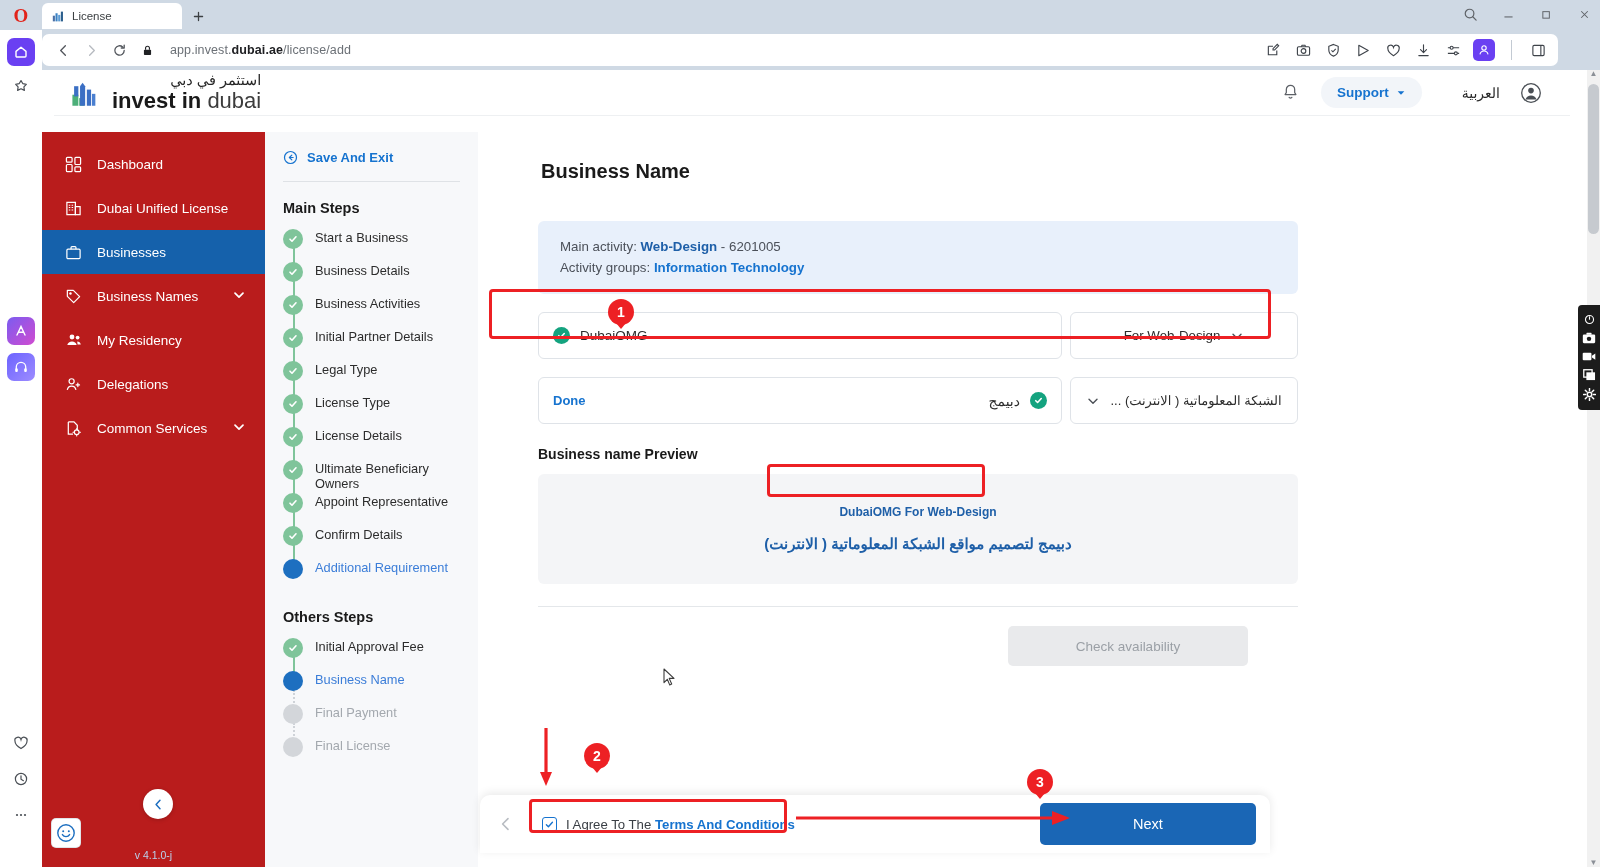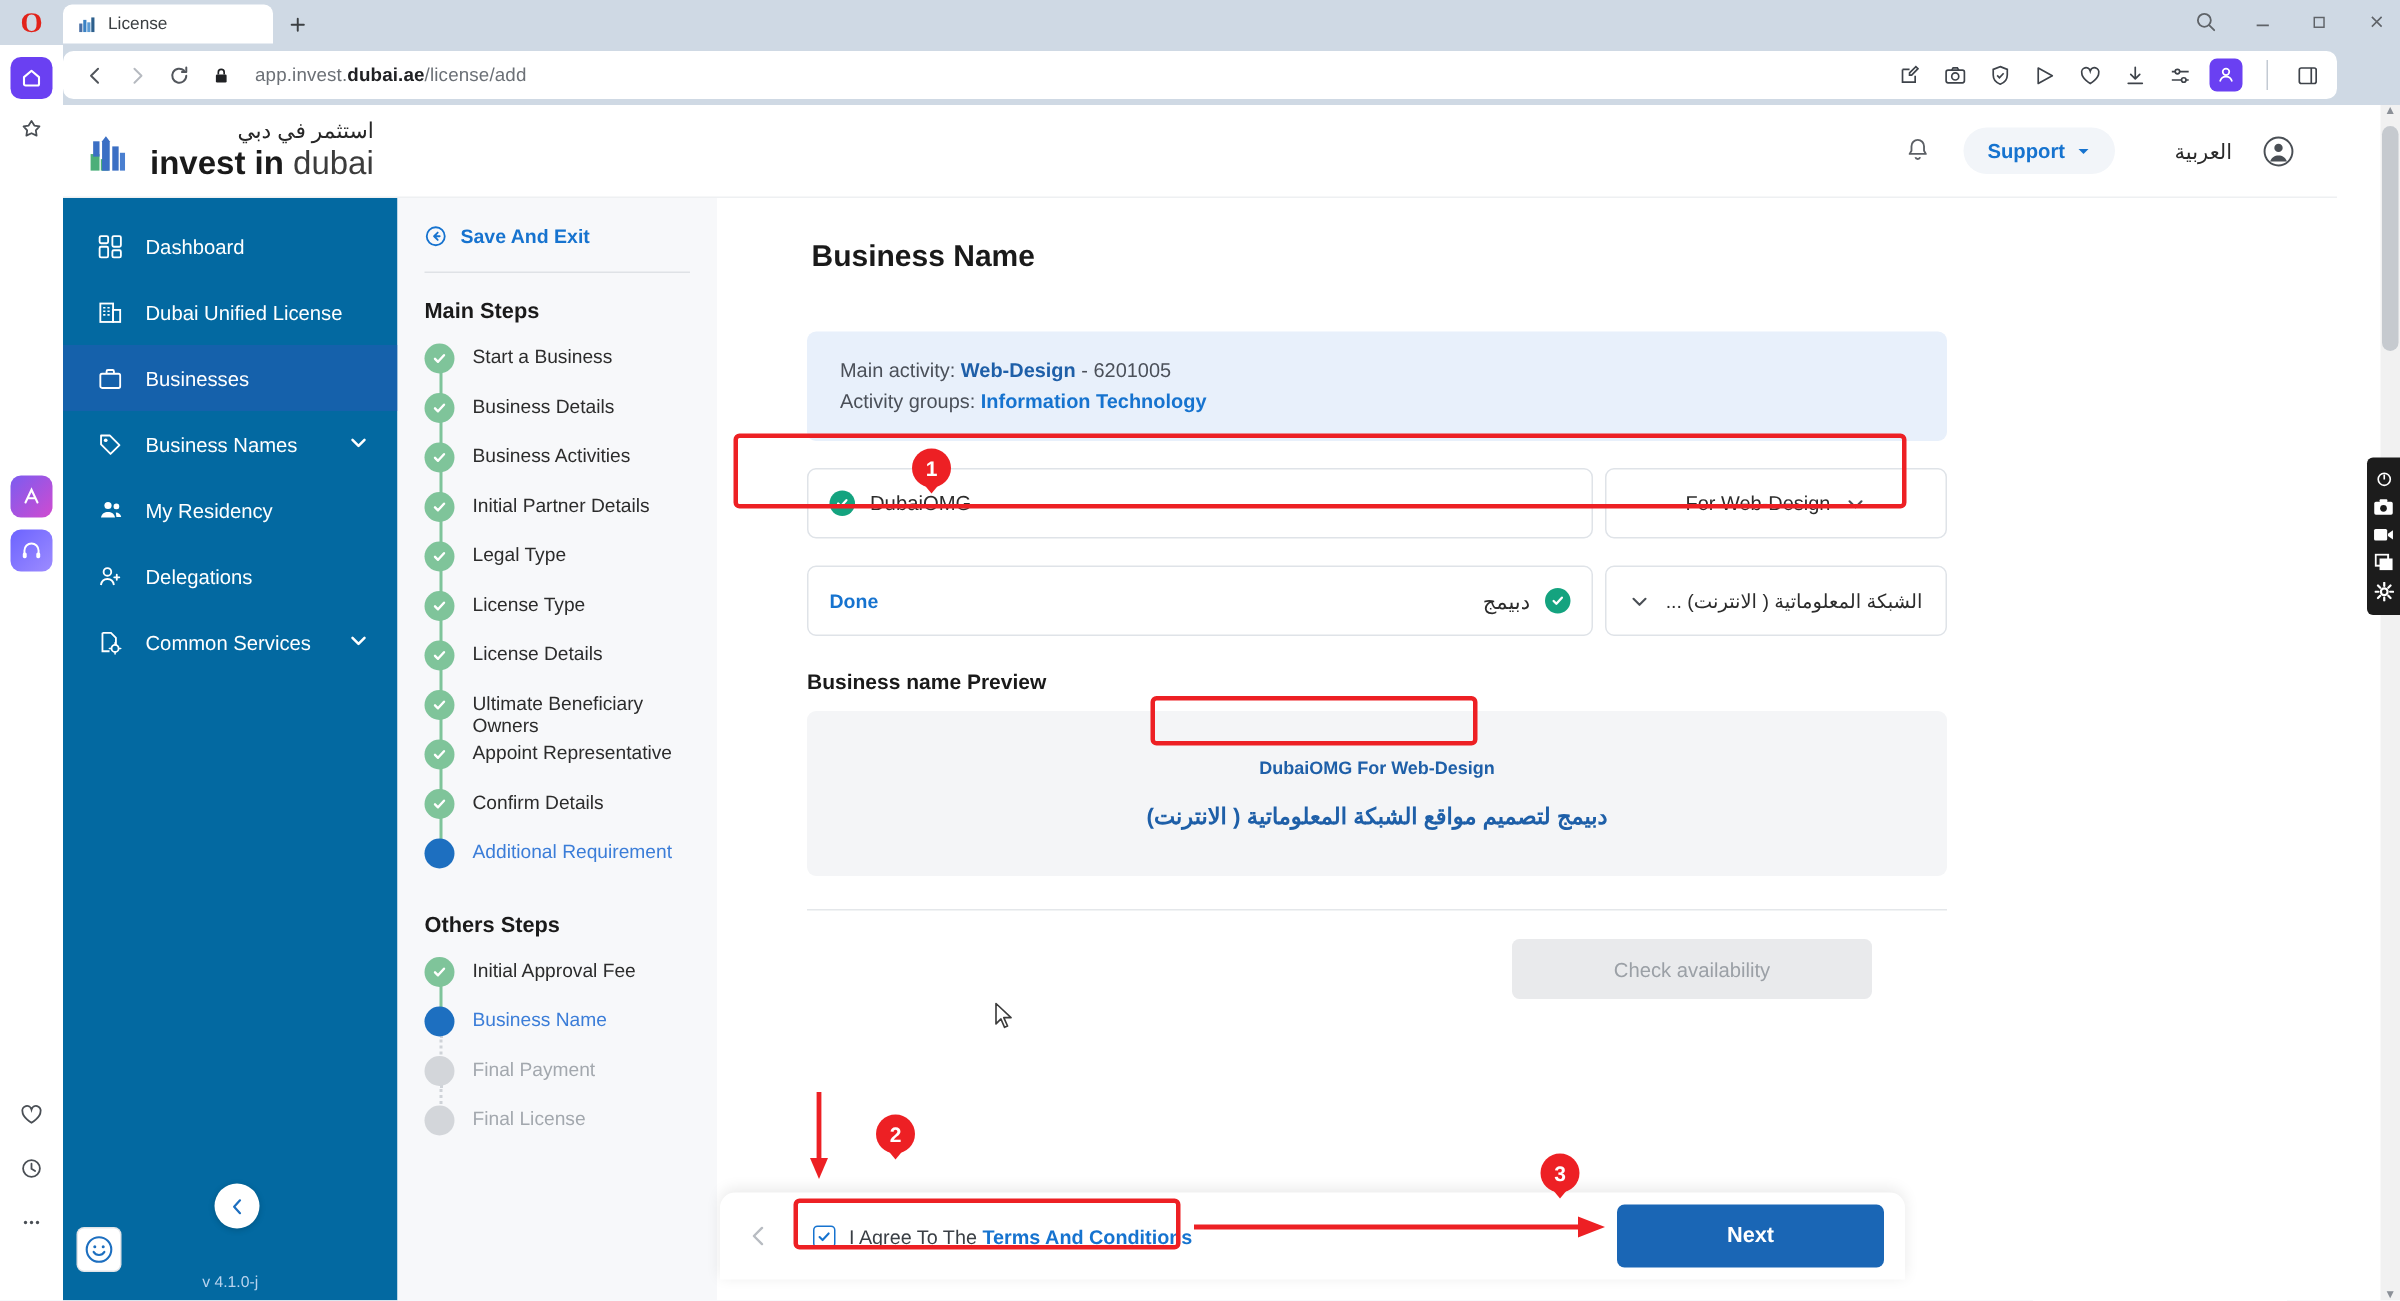--- a/index.html
+++ b/index.html
@@ -72,21 +72,21 @@
   .os-icon.app2 { background: linear-gradient(135deg,#6c63ff,#9d8cff); color:#fff; border-radius: 7px; }
 
   
   .viewport {
     position: absolute; left: 42px; top: 70px; width: 1558px; height: 797px;
     background: #ffffff; overflow: hidden;
   }
 
   
   .site-header {
-    position: absolute; left: 0; top: 0; width: 1516px; height: 62px;
+    position: absolute; left: 12px; top: 0; width: 1516px; height: 46px;
     background: #fff; display: flex; align-items: center; border-bottom: 1px solid #eef0f2;
   }
   .logo-wrap { display: flex; align-items: center; gap: 9px; margin-left: 15px; }
   .logo-mark { width: 34px; height: 34px; }
   .logo-text { display: flex; flex-direction: column; line-height: 1.05; }
   .logo-ar { font-size: 14.5px; color: #262626; direction: rtl; letter-spacing: .5px; }
   .logo-en { font-size: 22px; color: #1a1a1a; }
   .logo-en b { font-weight: 700; }
   .logo-en span { font-weight: 400; color: #3c3c3c; }
   .hdr-right { margin-left: auto; display: flex; align-items: center; gap: 18px; padding-right: 26px; }
@@ -95,21 +95,21 @@
     background: #f2f5f9; border-radius: 20px; padding: 8px 16px;
     font-size: 13.5px; color: #1673cf; font-weight: 700;
     display: flex; align-items: center; gap: 7px;
   }
   .lang-btn { font-size: 14px; color: #2a2a2a; direction: rtl; margin-left: 22px; }
   .avatar-btn { width: 26px; height: 26px; color: #4a4f55; display:flex; align-items:center; justify-content:center;}
 
   
   .app-side {
     position: absolute; left: 0; top: 62px; width: 223px; height: 735px;
-    background: #0369a1;
+    background: #b91c1c;
   }
   .nav-item {
     display: flex; align-items: center; gap: 14px; height: 44px;
     padding-left: 22px; color: #ffffff; font-size: 13.5px; position: relative;
   }
   .nav-item.active { background: #1561ab; }
   .nav-item .ni-icon { width: 19px; height: 19px; flex: 0 0 19px; display:flex; align-items:center; justify-content:center; }
   .nav-item .chev { margin-left: auto; margin-right: 20px; }
   .collapse-btn {
     position: absolute; left: 101px; bottom: 48px; width: 30px; height: 30px;
@@ -188,23 +188,23 @@
     box-shadow: 0 -2px 10px rgba(0,0,0,.09);
     display: flex; align-items: center; padding: 0 14px; gap: 14px;
     z-index: 40;
   }
   .back-chev { color: #b8bcc2; width: 24px; display: flex; justify-content: center; }
   .agree-wrap { display: flex; align-items: center; gap: 9px; padding: 6px 10px; }
   .cbox { width: 15px; height: 15px; border: 1.6px solid #1673cf; border-radius: 3px; display:flex; align-items:center; justify-content:center; }
   .agree-txt { font-size: 13.2px; color: #3a3f45; }
   .agree-txt a { color: #1673cf; font-weight: 700; text-decoration: none; }
   .next-btn {
-    margin-left: auto; width: 178px; height: 42px; background: #1a66b5; border-radius: 5px;
+    margin-left: auto; width: 216px; height: 42px; background: #1a66b5; border-radius: 5px;
     display: flex; align-items: center; justify-content: center; color: #fff;
-    font-size: 14.5px; font-weight: 700; text-align: center;
+    font-size: 14.5px; font-weight: 400; text-align: center;
   }
 
   
   .pg-scroll { position: absolute; right: 0; top: 0; width: 13px; height: 797px; background: #f1f1f1; }
   .pg-thumb { position: absolute; right: 1px; top: 2px; width: 11px; height: 150px; background: #c6cacf; border-radius: 6px; }
   .scroll-arrow { position:absolute; right:2px; width:9px; text-align:center; color:#8b9097; font-size:8px; }
 
   
   .ann { position: absolute; z-index: 60; pointer-events: none; }
   .ann-rect { border: 3px solid #ed2024; border-radius: 4px; }

